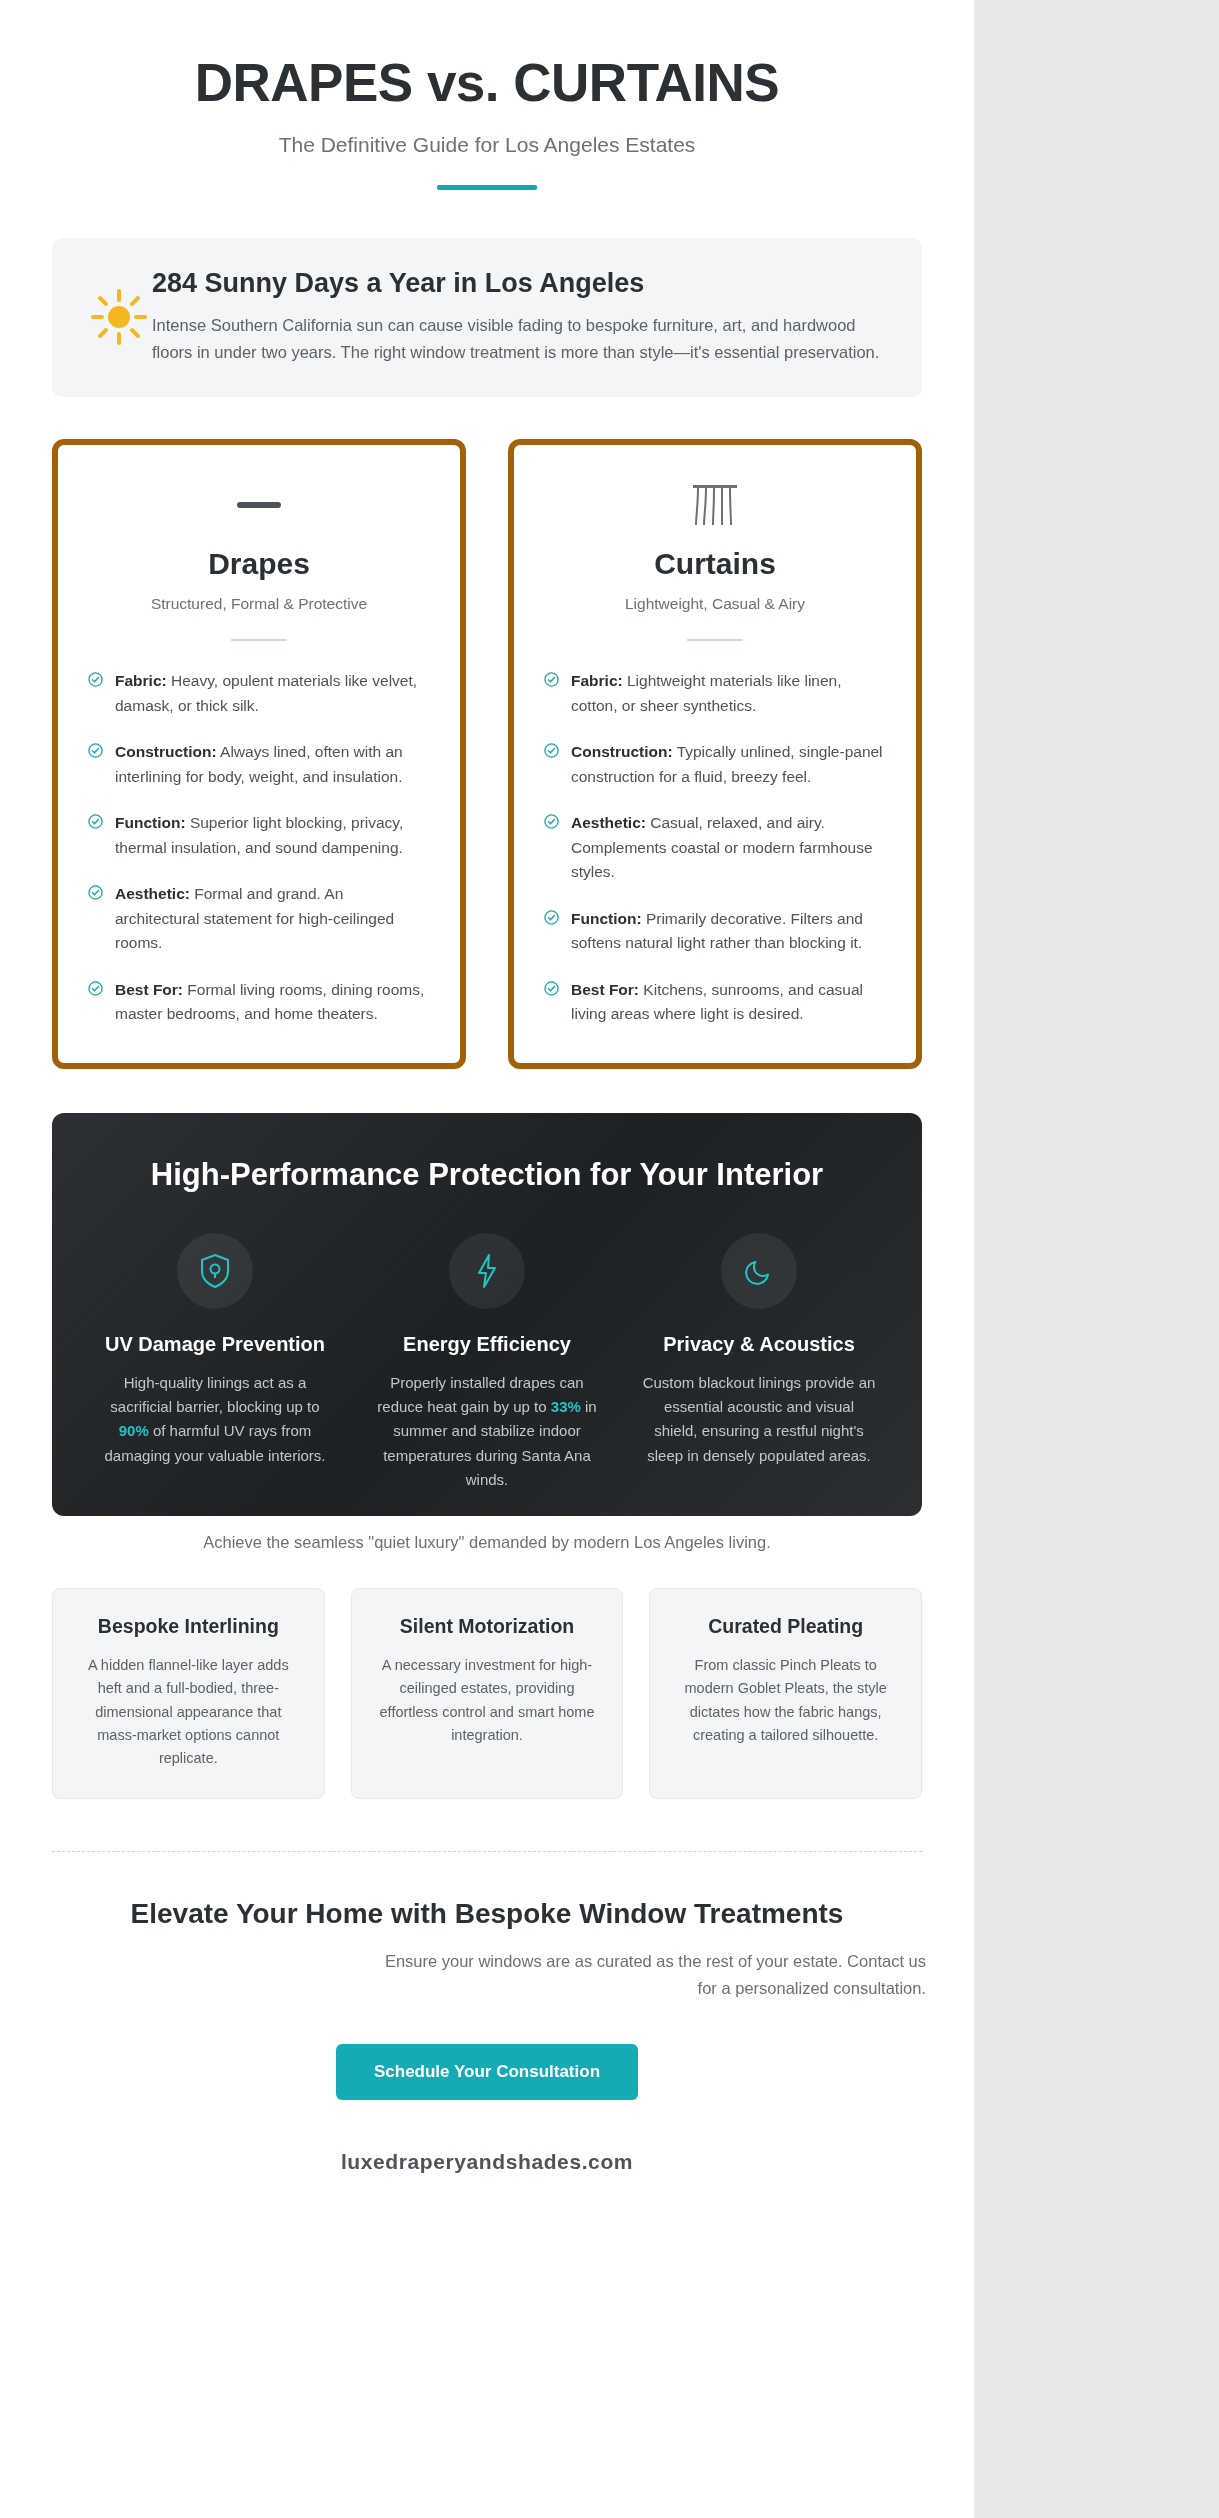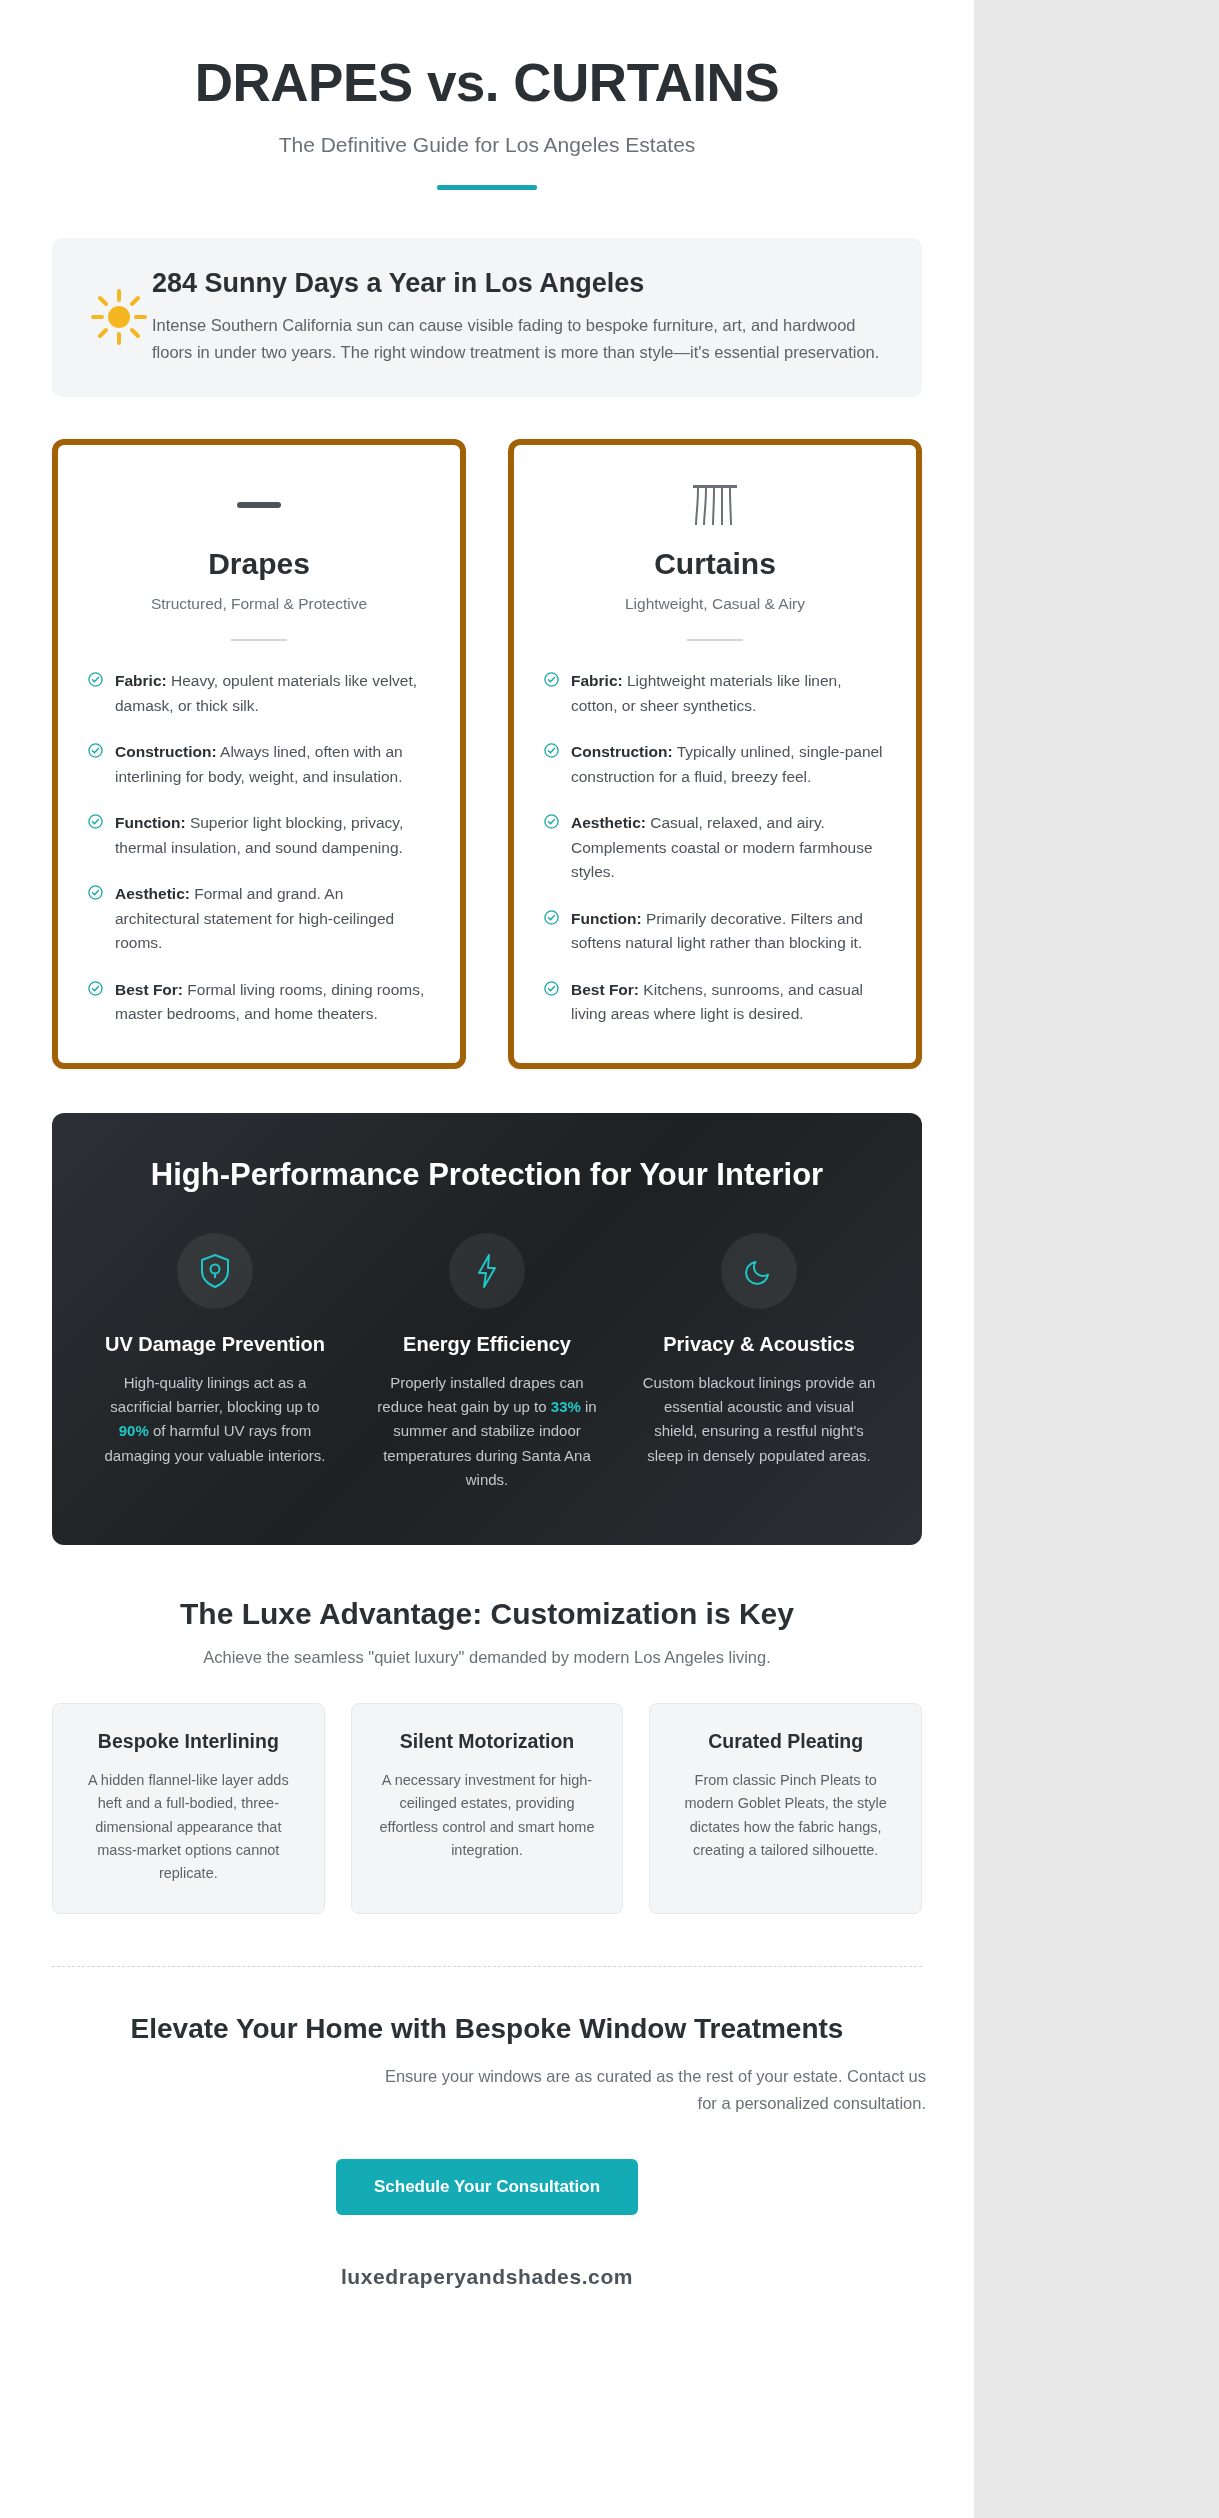--- a/index.html
+++ b/index.html
@@ -124,21 +124,21 @@
     line-height: 1.58;
     color: #4d5359;
   }
   .feat-text b { color: #2b3034; font-weight: bold; }
 
   
   .perf {
     margin: 44px 4px 0 4px;
     background: linear-gradient(135deg, #2c3034 0%, #1d2124 50%, #2b2f33 100%);
     border-radius: 12px;
-    padding: 44px 40px 53px 40px;
+    padding: 44px 40px 24px 40px;
   }
   .perf-title {
     text-align: center;
     color: #ffffff;
     font-size: 31px;
     font-weight: bold;
     margin-bottom: 40px;
   }
   .perf-cols { display: flex; gap: 26px; }
   .perf-col { flex: 1 1 0; text-align: center; }
@@ -433,21 +433,20 @@
             <path d="M26 20.5 A11 11 0 1 1 13.5 8 A9 9 0 0 0 26 20.5 Z" fill="none" stroke="#1fc6c6" stroke-width="2" stroke-linejoin="round"></path>
           </svg>
         </div>
         <div class="perf-h">Privacy &amp; Acoustics</div>
         <div class="perf-p">Custom blackout linings provide an essential acoustic and visual shield, ensuring a restful night's sleep in densely populated areas.</div>
       </div>
 
     </div>
   </div>
 
-  <h2 class="luxe-title">The Luxe Advantage: Customization is Key</h2>
   <div class="luxe-sub">Achieve the seamless "quiet luxury" demanded by modern Los Angeles living.</div>
   <div class="luxe-cols">
     <div class="luxe-card">
       <div class="luxe-h">Bespoke Interlining</div>
       <div class="luxe-p">A hidden flannel-like layer adds heft and a full-bodied, three-dimensional appearance that mass-market options cannot replicate.</div>
     </div>
     <div class="luxe-card">
       <div class="luxe-h">Silent Motorization</div>
       <div class="luxe-p">A necessary investment for high-ceilinged estates, providing effortless control and smart home integration.</div>
     </div>

